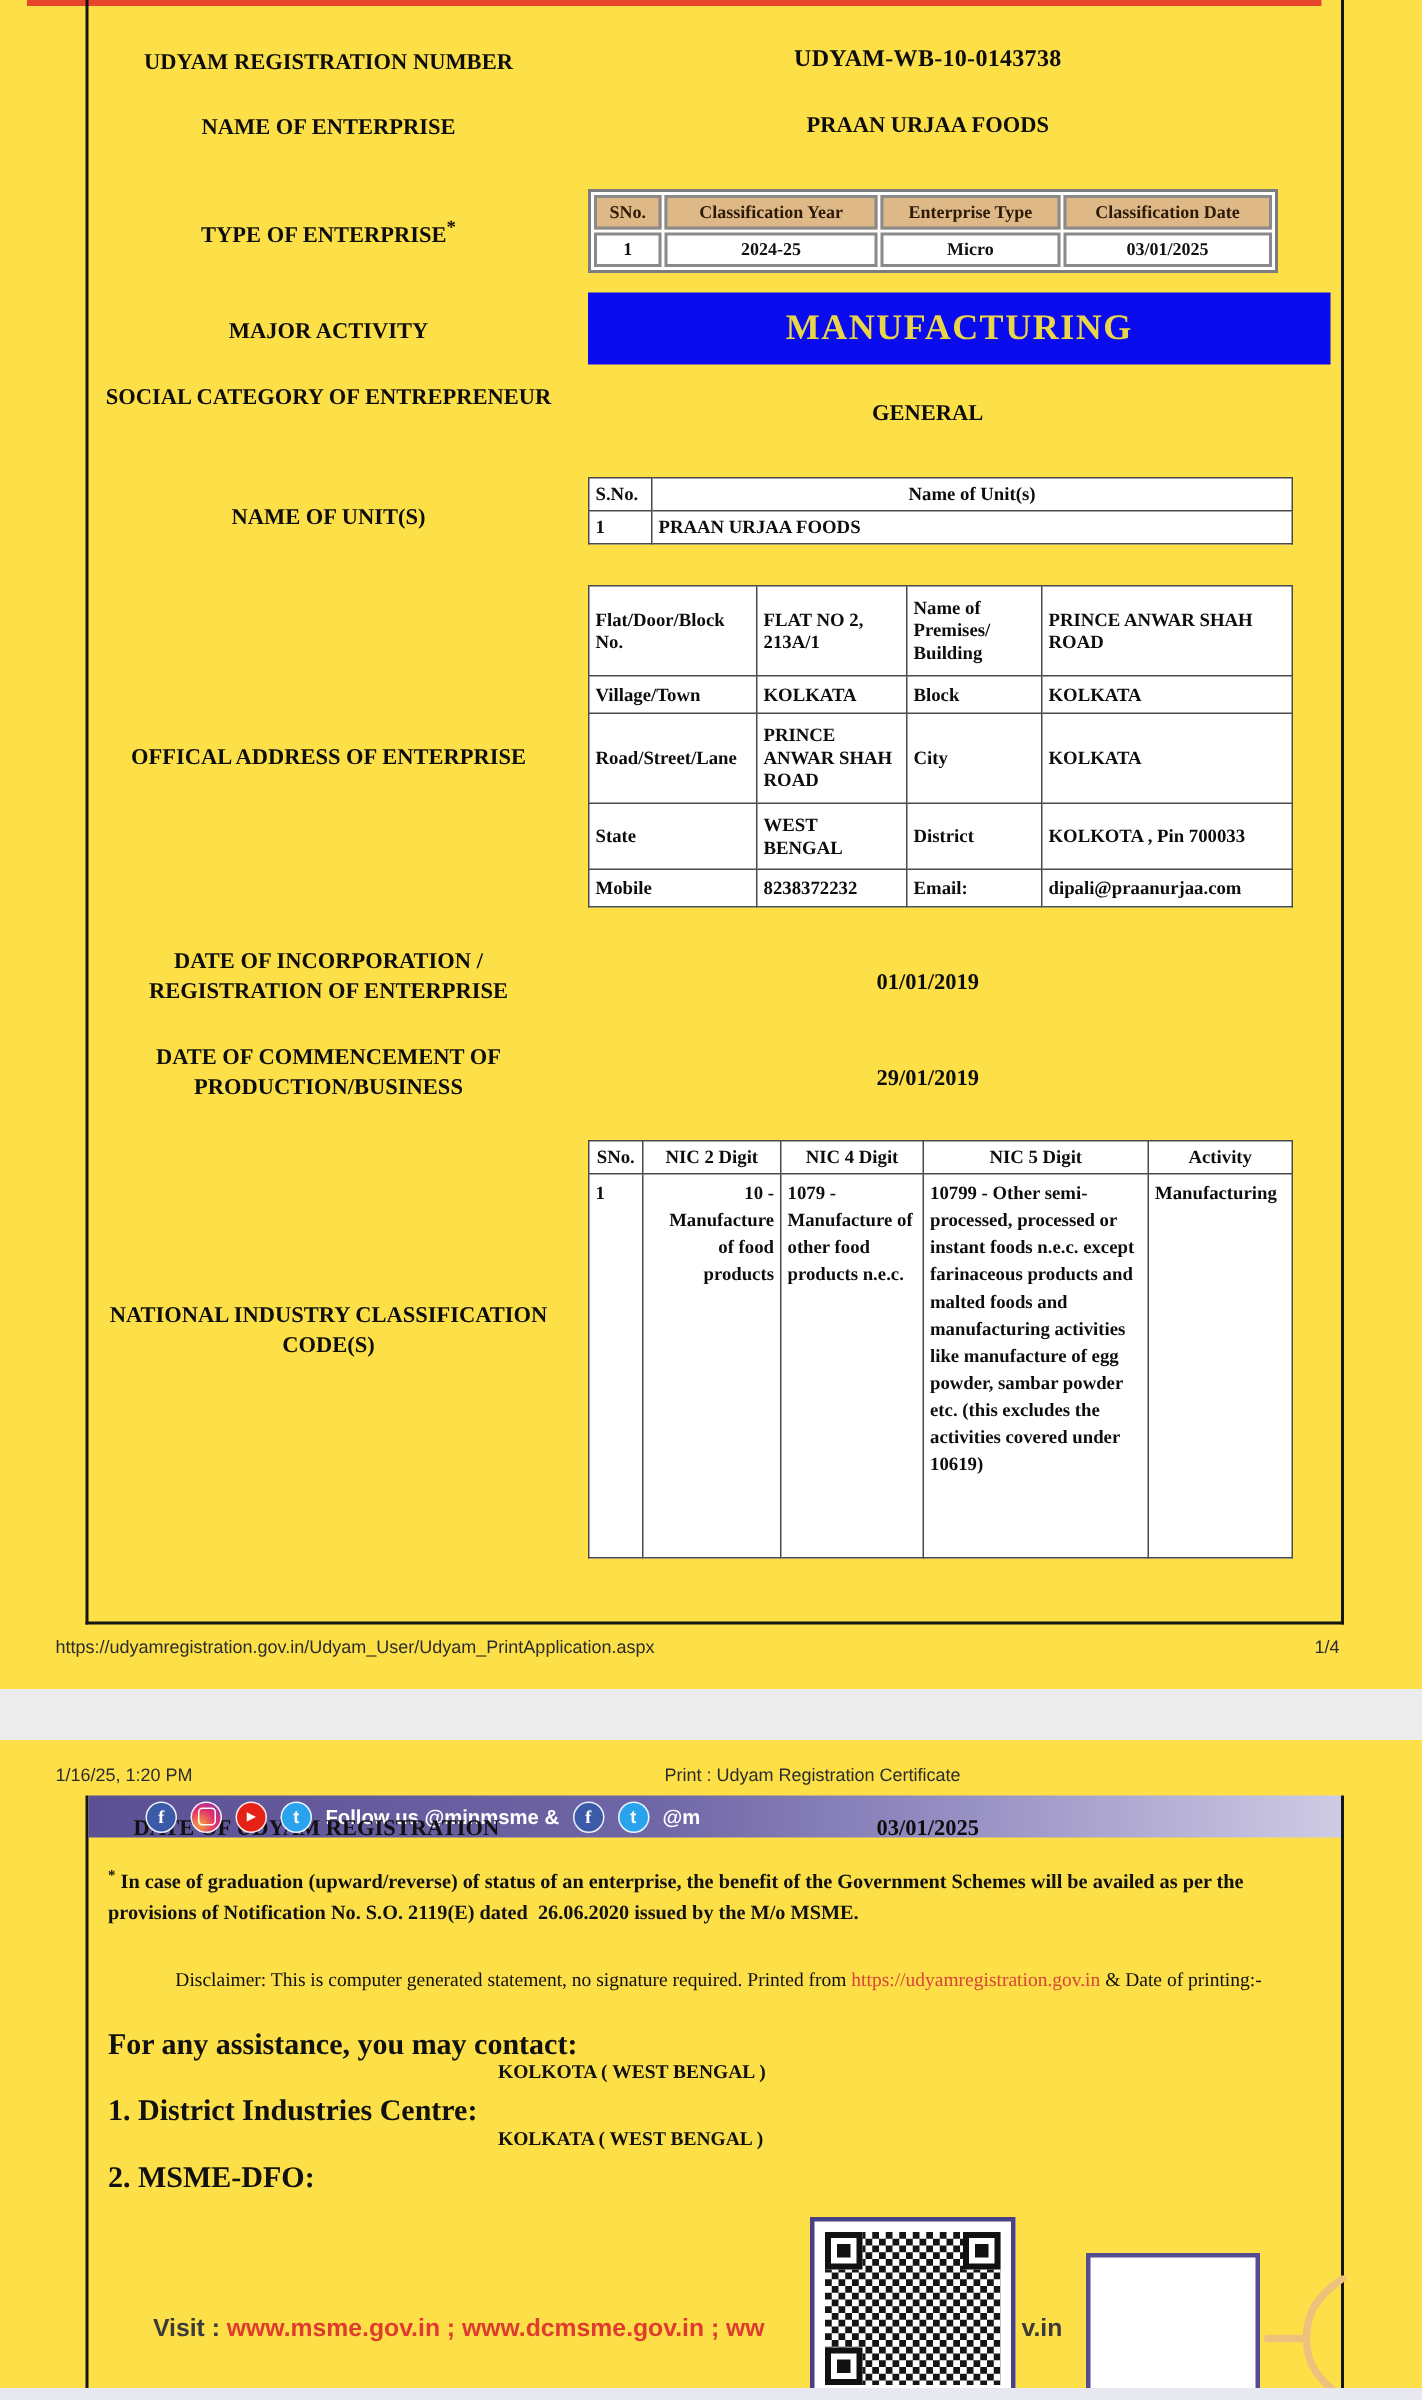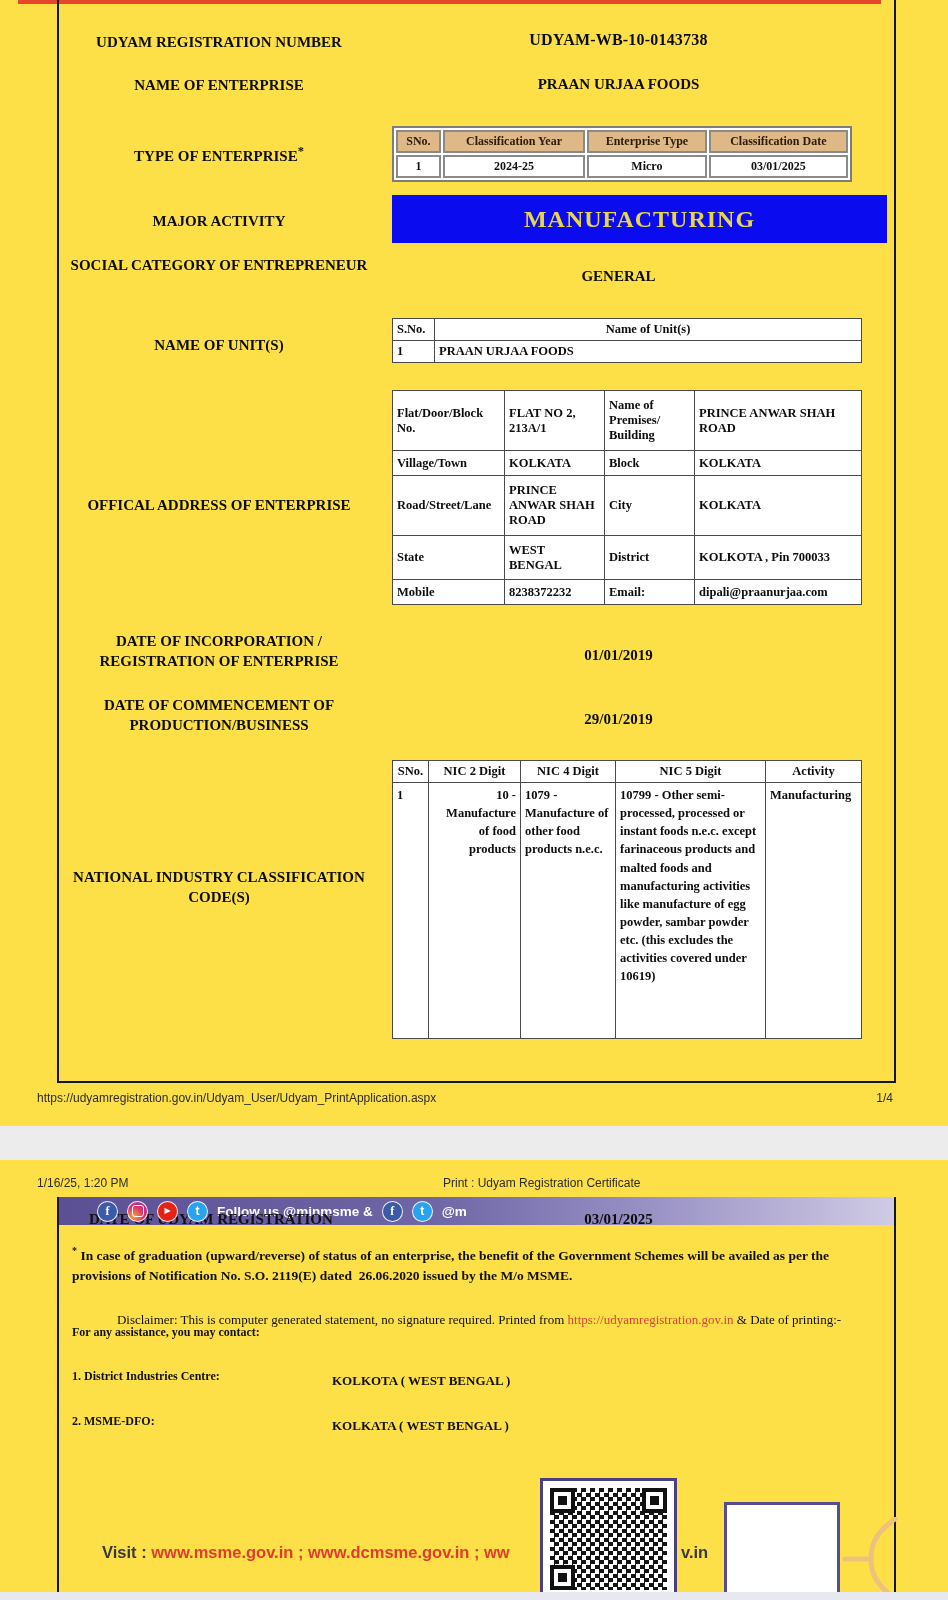--- a/index.html
+++ b/index.html
@@ -46,21 +46,21 @@
   #page-sep { left:0; top:1126px; width:948px; height:34px; background:#ececec; }
   #bottom-strip { left:0; top:1592px; width:948px; height:8px; background:#e8e9f0; z-index:30; }
 
   
   .fn { position:absolute; left:13px; top:46px; width:818px; font-weight:bold; font-size:13.5px;
         line-height:1.55; text-align:left; }
   .fn sup { font-size:10px; }
   .disc { position:absolute; left:8px; top:90px; width:824px; font-size:13px; line-height:1.45;
         text-align:center; font-weight:normal;margin-top:24px; }
   .red-link { color:#d9453a; }
-  .h-contact { position:absolute; font-weight:bold; font-size:12px; }
+  .h-contact { position:absolute; font-weight:bold; font-size:20px;margin-top:27px; }
   .v-contact { position:absolute; font-weight:bold; font-size:13px; }
 
   
   #qr { left:481px; top:281px; width:137px; height:122px; background:#fff;
         border:3px solid #4a4086; z-index:6; }
   .qr-pattern { position:absolute; inset:7px;
         background: repeating-conic-gradient(#151515 0% 25%, #ffffff 0% 50%);
         background-size:9px 9px; }
   .qr-f { position:absolute; width:25px; height:25px; border:4px solid #111; background:#fff; }
   .qr-f::after { content:""; position:absolute; inset:4px; background:#111; }

